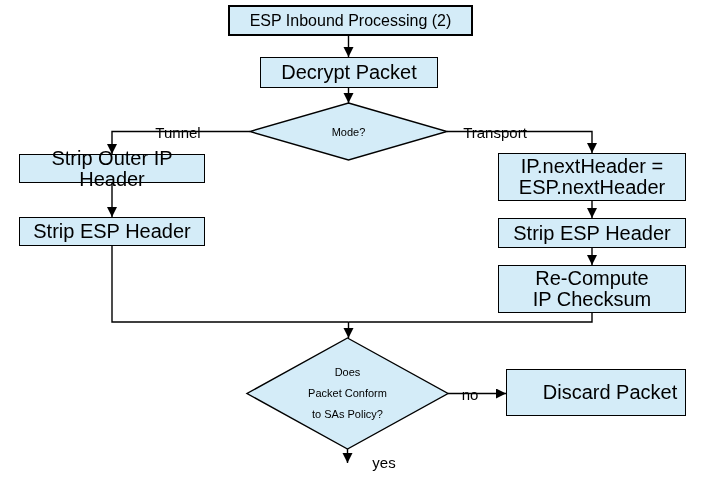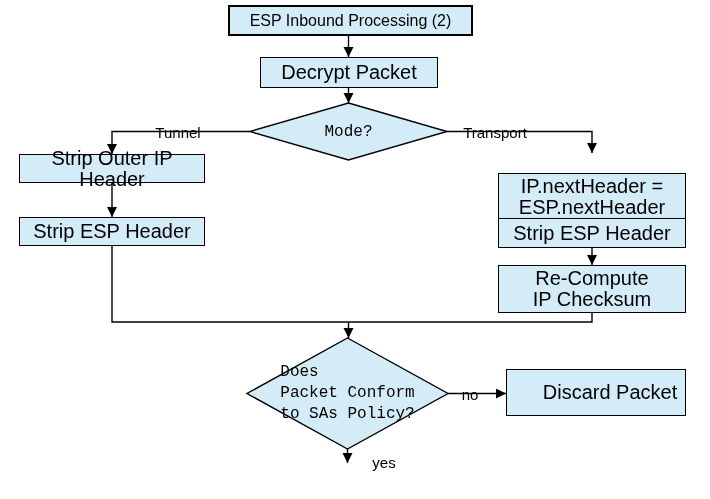--- a/index.html
+++ b/index.html
@@ -31,24 +31,24 @@
     white-space:pre-line;
   }
   .node.rounded{
     border-radius:0;
     border-width:2px;
     font-size:16px;
   }
   .diamond-label{
     position:absolute;
     display:flex;align-items:center;justify-content:center;
-    font-size:16px;line-height:21px;
+    text-align:center;
+    font-size:11px;line-height:21px;
     white-space:pre-line;
     background:transparent;
-    font-family:Liberation Mono, monospace;
   }
   .edge-label{
     position:absolute;
     font-size:15px;line-height:17px;
     text-align:center;
     background:transparent;
     margin-top:14px;
   }
 </style>
 </head>
@@ -83,21 +83,21 @@
   <div class="node rounded" style="left:228px;top:5px;width:245px;height:31px;">ESP Inbound Processing (2)</div>
 
   <div class="node" style="left:260px;top:57px;width:178px;height:31px;">Decrypt Packet</div>
 
   <div class="diamond-label" style="left:298px;top:117px;width:101px;height:30px;">Mode?</div>
 
   <div class="node" style="left:19px;top:154px;width:186px;height:29px;">Strip Outer IP Header</div>
 
   <div class="node" style="left:19px;top:217px;width:186px;height:29px;">Strip ESP Header</div>
 
-  <div class="node" style="left:498px;top:153px;width:188px;height:48px;margin-top:20px;">IP.nextHeader =
+  <div class="node" style="left:498px;top:153px;width:188px;height:48px;">IP.nextHeader =
 ESP.nextHeader</div>
 
   <div class="node" style="left:498px;top:218px;width:188px;height:30px;">Strip ESP Header</div>
 
   <div class="node" style="left:498px;top:265px;width:188px;height:48px;">Re-Compute
 IP Checksum</div>
 
   <div class="diamond-label" style="left:277px;top:361px;width:141px;height:65px;">Does
 Packet Conform
 to SAs Policy?</div>

